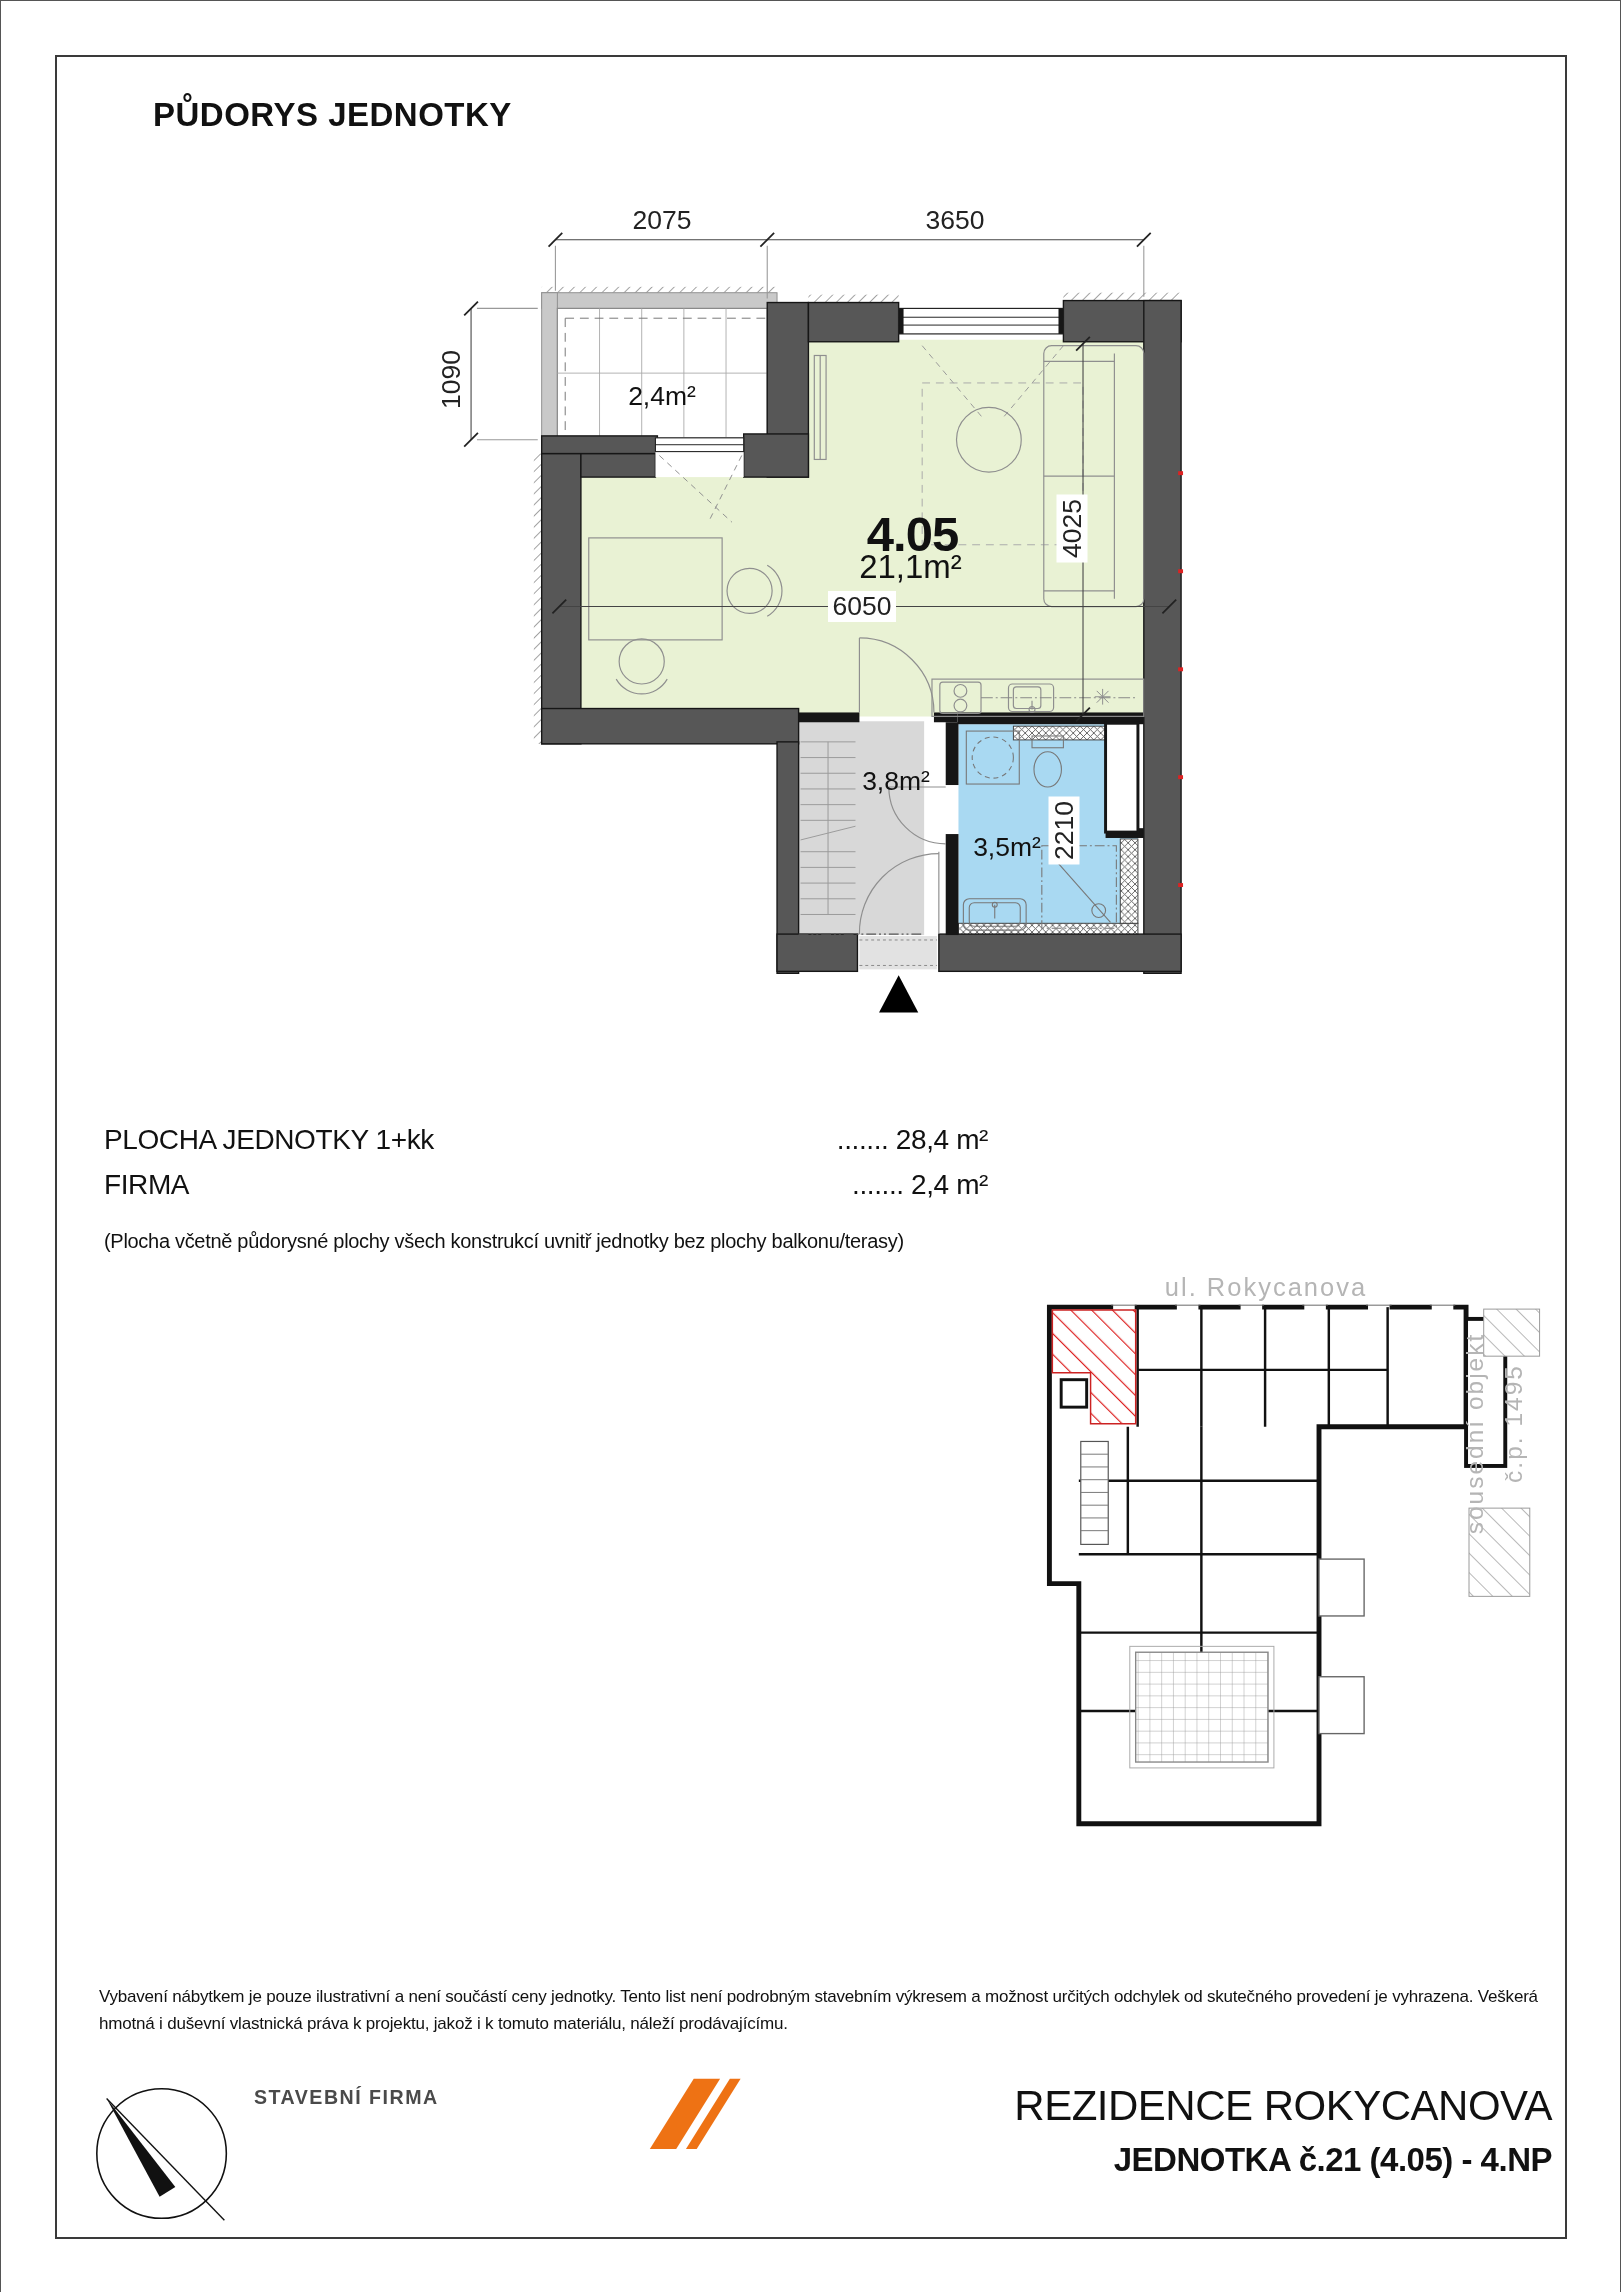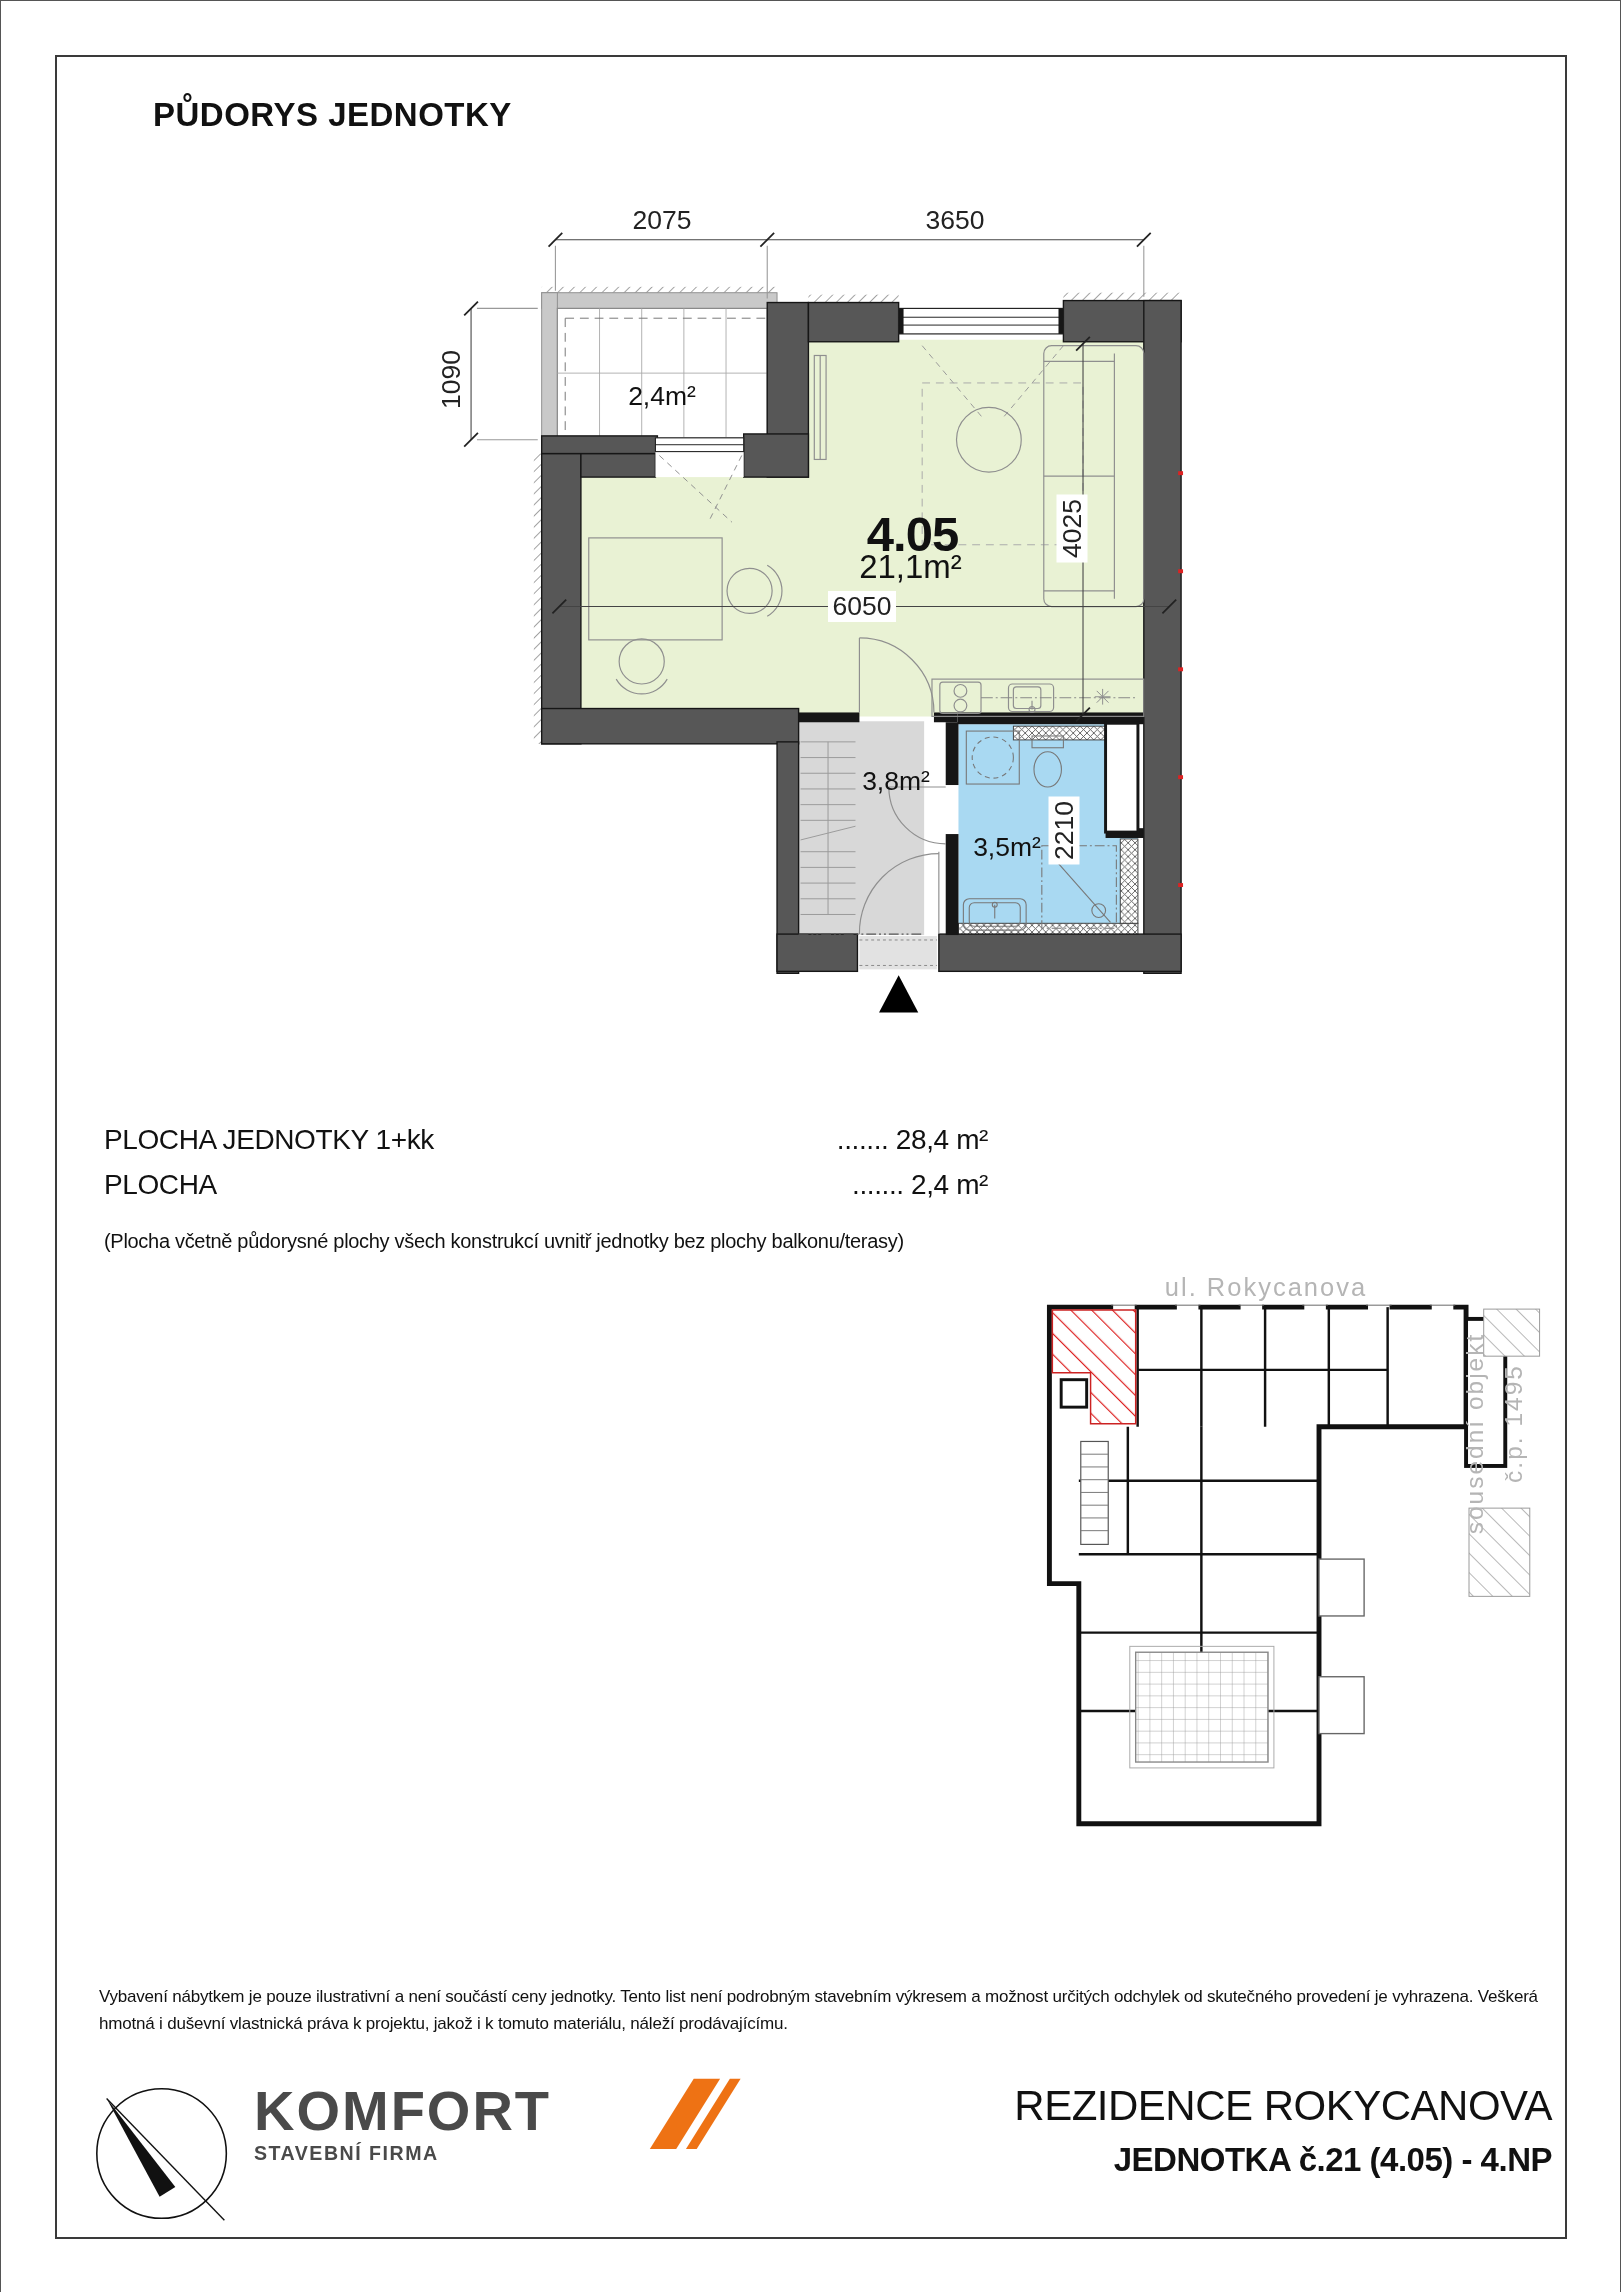--- a/index.html
+++ b/index.html
@@ -244,21 +244,21 @@
   <div class="plabel dimtxt rot" style="left:1024px;top:800px;width:78px;height:59px;">
       <span class="wbox">2210</span>
     </div>
 
   <div class="areas">
     <div class="arow">
       <span>PLOCHA JEDNOTKY 1+kk</span>
       <span>....... 28,4 m²</span>
     </div>
     <div class="arow">
-      <span>PLOCHA</span>
+      <span>FIRMA</span>
       <span>....... 2,4 m²</span>
     </div>
     <div class="anote">(Plocha včetně půdorysné plochy všech konstrukcí uvnitř jednotky bez plochy balkonu/terasy)</div>
   </div>
 
   <svg style="left:1019px;top:1259px;" width="549" height="608" viewBox="0 0 560 620">
     <defs>
       <pattern id="redHatch" width="15" height="15" patternUnits="userSpaceOnUse" patternTransform="rotate(-45)">
         <rect width="15" height="15" fill="#fff"></rect>
           <line x1="0" y1="0" x2="0" y2="15" style="stroke:var(--hatch-red)" stroke-width="2.4"></line>
@@ -338,21 +338,20 @@
 
   <div class="disclaimer">Vybavení nábytkem je pouze ilustrativní a není součástí ceny jednotky. Tento list není podrobným stavebním výkresem a možnost určitých odchylek od skutečného provedení je vyhrazena. Veškerá hmotná i duševní vlastnická práva k projektu, jakož i k tomuto materiálu, náleží prodávajícímu.</div>
 
   <svg style="left:86px;top:2076px;" width="157" height="157" viewBox="0 0 160 160">
     <circle cx="76" cy="78" r="66" fill="none" stroke="#111" stroke-width="1.6"></circle>
     <line x1="20" y1="22" x2="140" y2="146" stroke="#111" stroke-width="1.4"></line>
     <polygon points="20,22 90,112 74,122" fill="#111"></polygon>
   </svg>
 
   <div class="brand">
-    <div class="brand-name">KOMFORT</div>
     <div class="brand-sub">STAVEBNÍ FIRMA</div>
   </div>
   <svg style="left:637px;top:2070px;" width="132" height="83" viewBox="0 0 135 85">
     <polygon points="12,80 57,8 84,8 39,80" style="fill:var(--accent-orange)"></polygon>
     <polygon points="49,80 94,8 105,8 60,80" style="fill:var(--accent-orange)"></polygon>
   </svg>
 
   <div class="titles">
     <div class="project">REZIDENCE ROKYCANOVA</div>
     <div class="unitline">JEDNOTKA č.21 (4.05) - 4.NP</div>

